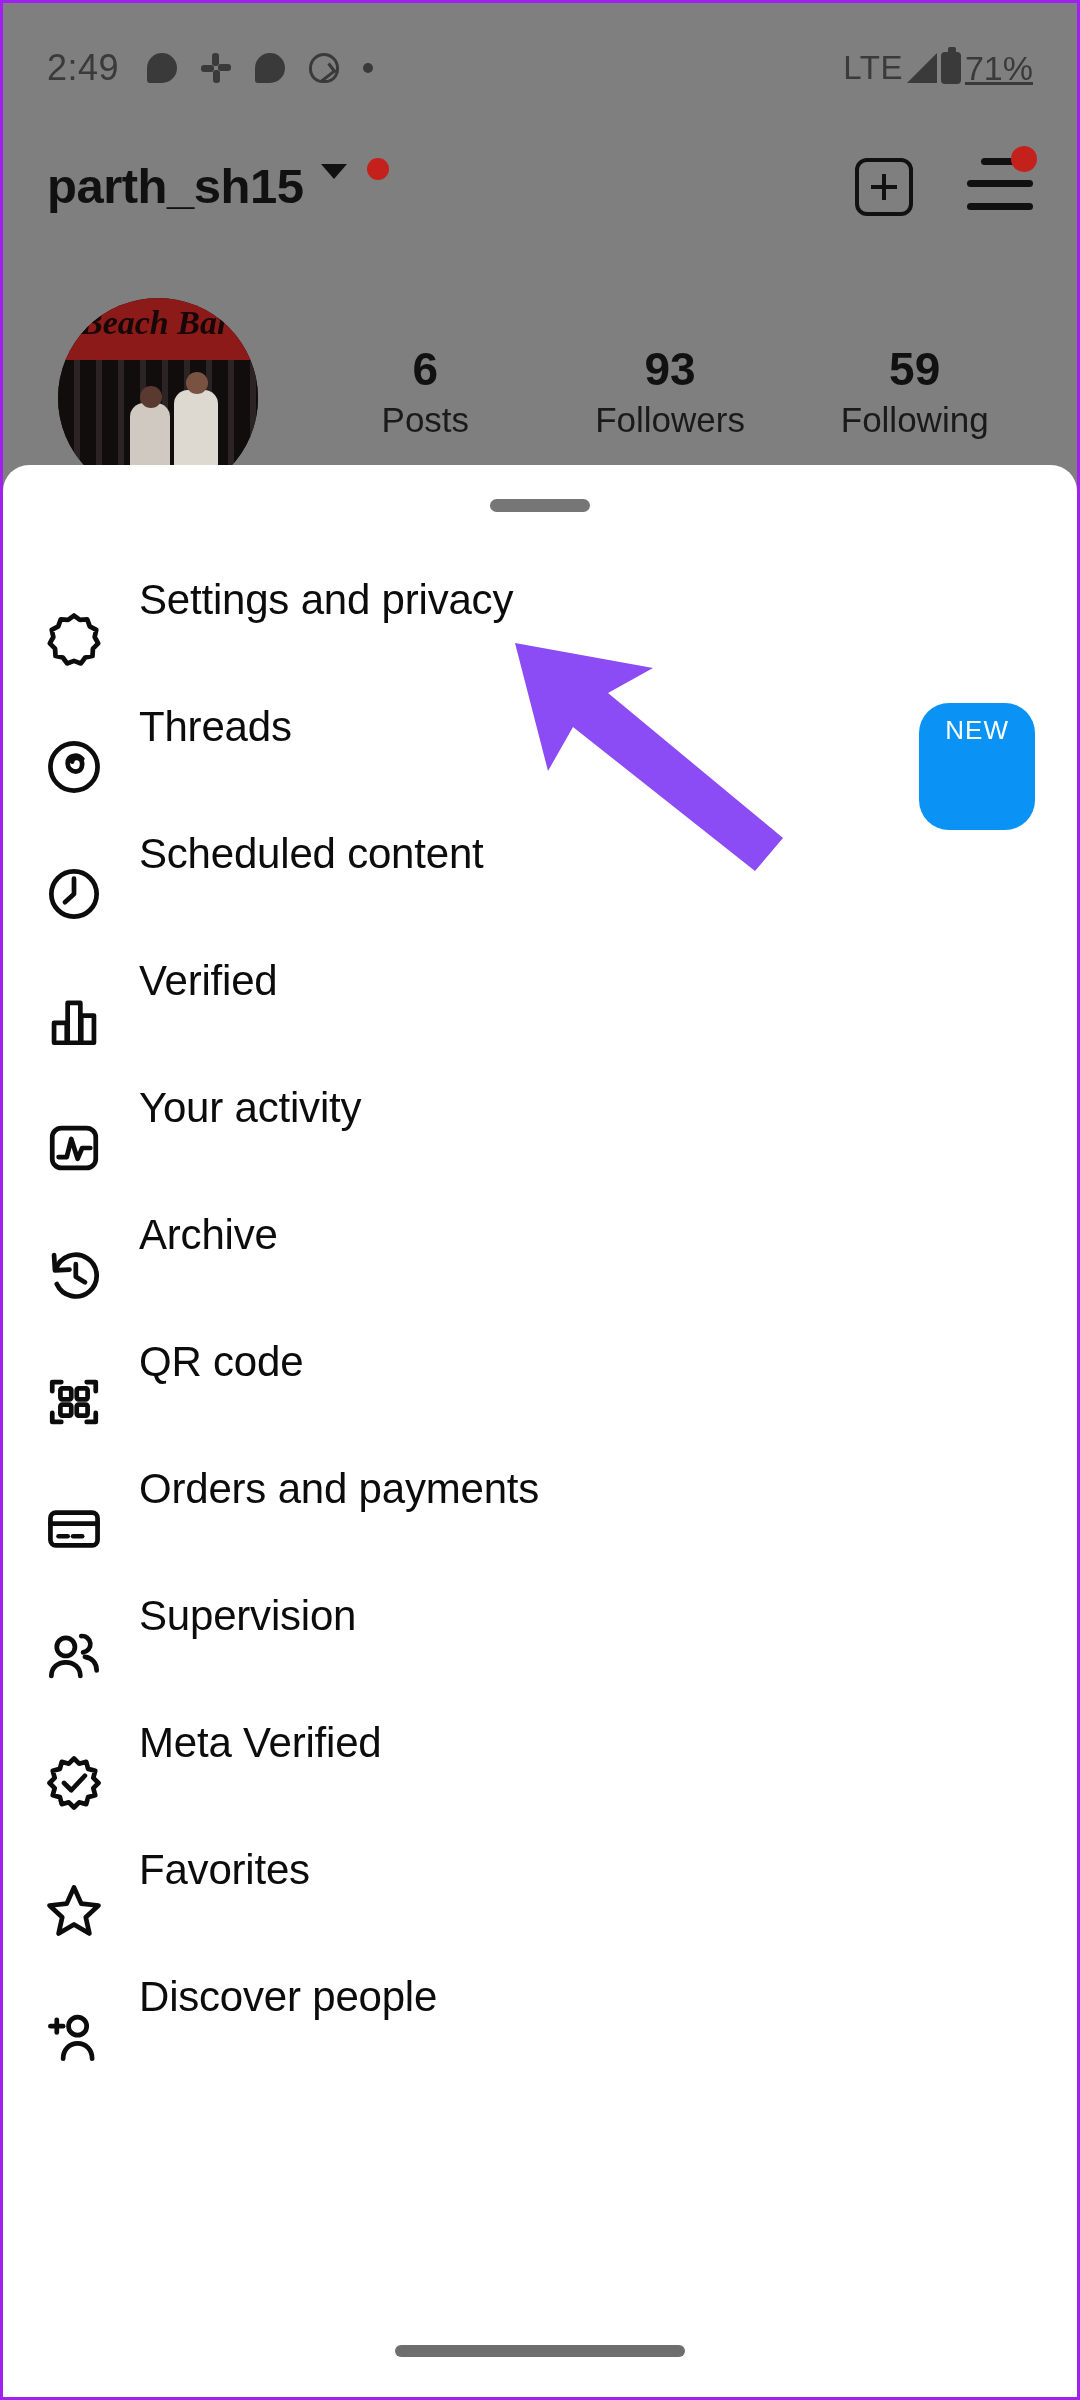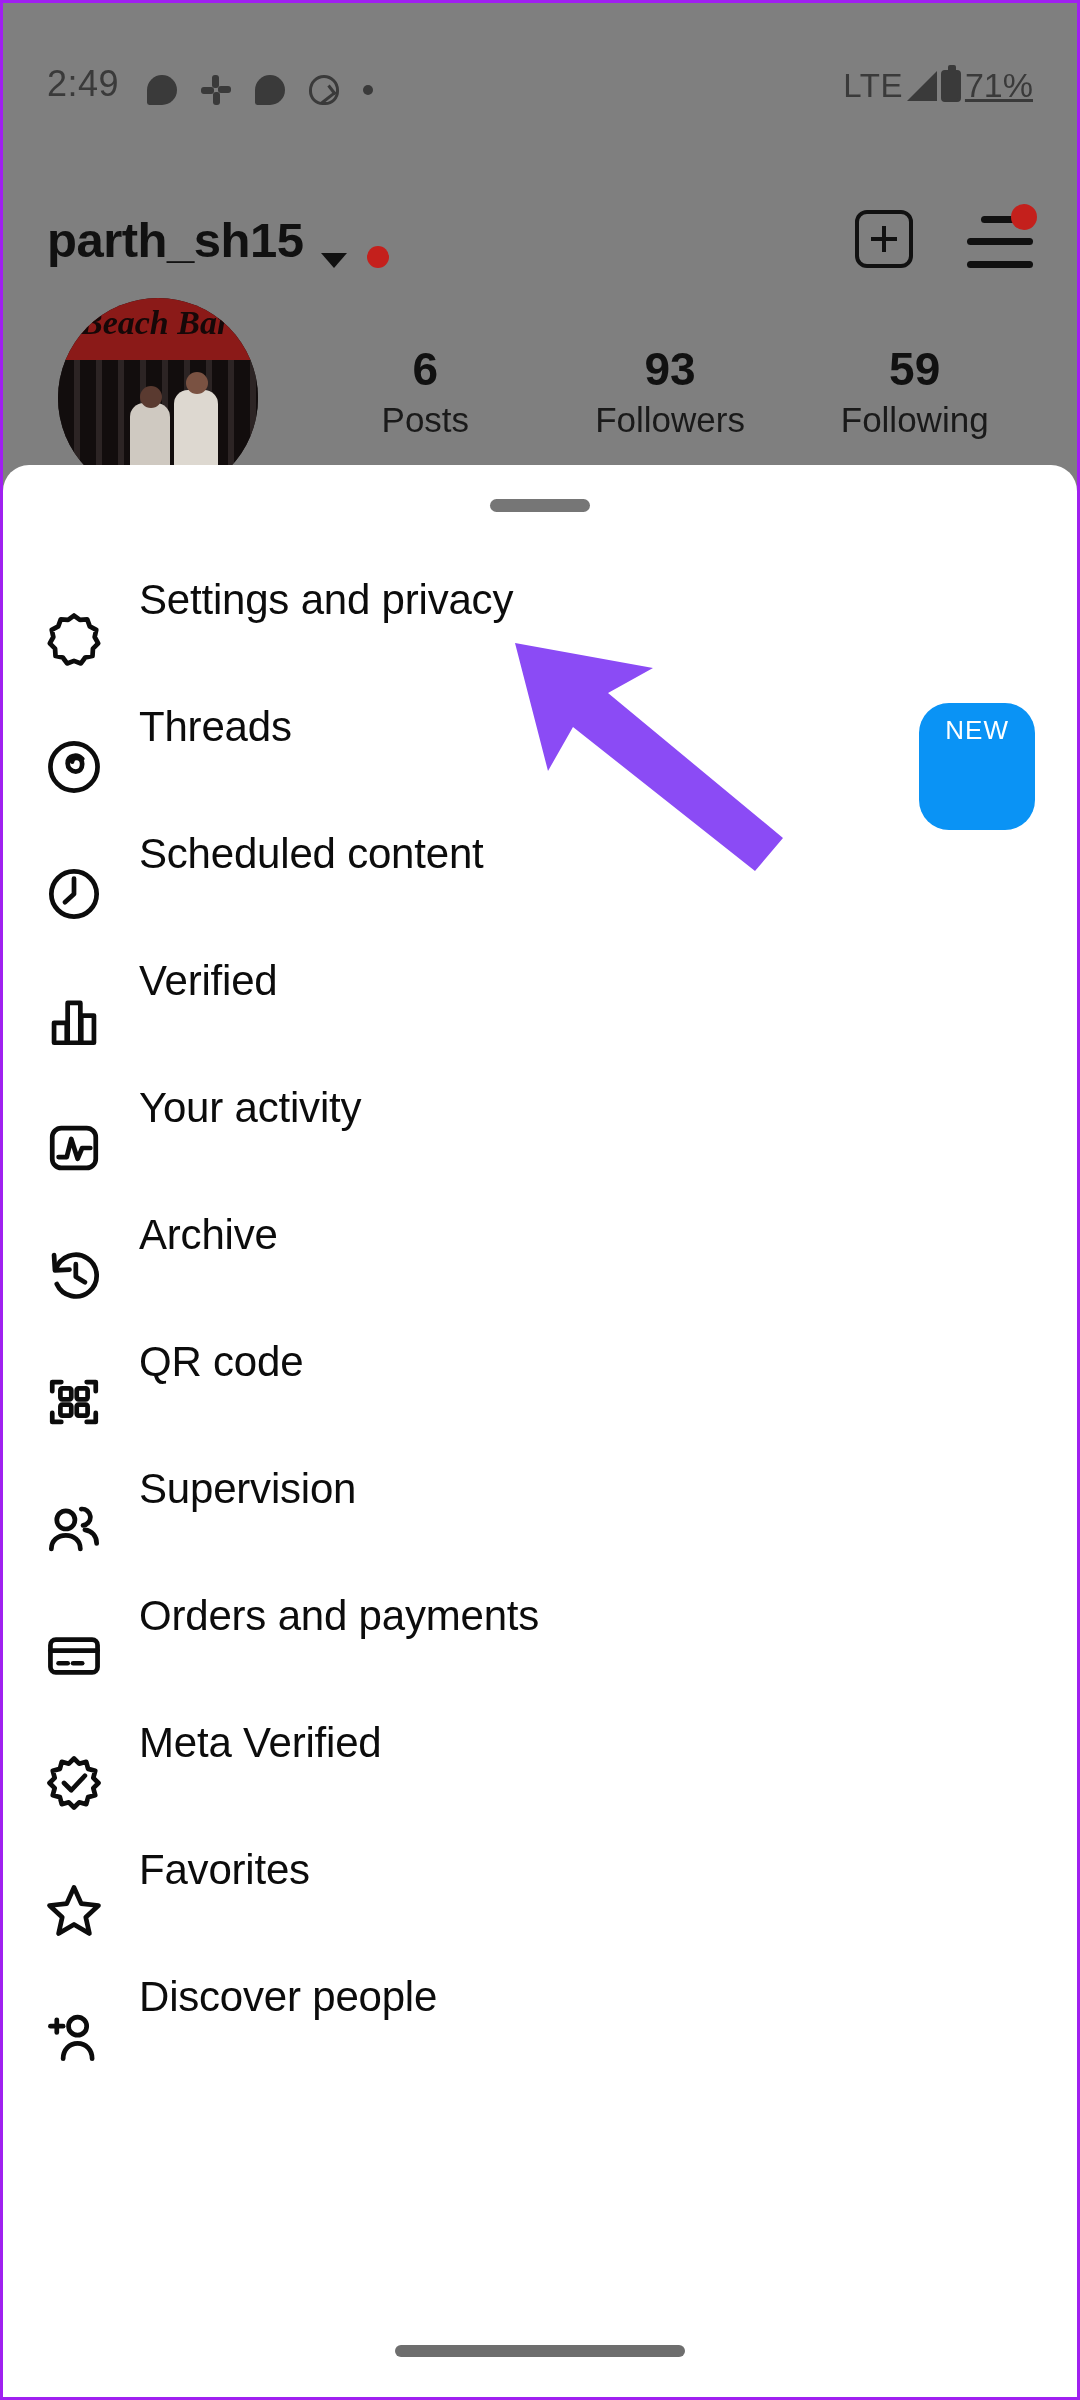--- a/index.html
+++ b/index.html
@@ -13,22 +13,22 @@
   }
 
   
   .backdrop {
     position:absolute; inset:0;
     background:#7f7f7f;
   }
 
   
   .statusbar {
-    position:absolute; top:48px; left:0; right:0; height:54px;
-    display:flex; align-items:flex-end;
+    position:absolute; top:38px; left:0; right:0; height:54px;
+    display:flex; align-items:center;
     padding:0 44px;
     color:#3a3a3a;
   }
   .sb-time { font-size:36px; font-weight:400; letter-spacing:.5px; }
   .sb-left-icons { display:flex; align-items:center; gap:24px; margin-left:28px; }
   .sb-spacer { flex:1; }
   .sb-right { display:flex; align-items:center; gap:4px; }
   .sb-lte { font-size:33px; letter-spacing:.5px; }
   .sb-pct { font-size:34px;text-decoration:underline; }
   .ic-bubble { width:30px; height:30px; background:#3a3a3a;
@@ -48,21 +48,21 @@
   .sb-signal { width:0; height:0; border-left:30px solid transparent;
     border-bottom:30px solid #3a3a3a; }
   .sb-batt { width:20px; height:32px; border:3px solid #3a3a3a; border-radius:4px;
     position:relative; background:#3a3a3a; }
   .sb-batt::before { content:""; position:absolute; top:-8px; left:4px;
     width:8px; height:5px; background:#3a3a3a; border-radius:2px 2px 0 0; }
 
   
   .prof-header {
     position:absolute; top:155px; left:0; right:0; height:110px;
-    display:flex; align-items:flex-end; padding:0 44px;
+    display:flex; align-items:flex-start; padding:0 44px;
   }
   .uname { font-size:49px; font-weight:700; color:#111; letter-spacing:-.5px; }
   .chev { width:0; height:0; border-left:13px solid transparent;
     border-right:13px solid transparent; border-top:15px solid #111;
     margin-left:18px; margin-top:6px; }
   .reddot { width:22px; height:22px; border-radius:50%; background:#c4201c; margin-left:20px; }
   .hdr-spacer { flex:1; }
   .plus-box { width:58px; height:58px; border:4px solid #111; border-radius:12px;
     position:relative; }
   .plus-box::before, .plus-box::after { content:""; position:absolute; background:#111; }
@@ -290,44 +290,44 @@
             <rect x="17" y="35" width="12" height="12" rx="2"></rect>
             <rect x="35" y="35" width="12" height="12" rx="2"></rect>
           </svg>
         </span>
         <span class="row-lbl">QR code</span>
         <span class="row-spacer"></span>
       </div>
       <div class="row">
         <span class="row-ic">
           <svg class="g" width="58" height="58" viewBox="0 0 64 64">
+            <rect x="6" y="14" width="52" height="36" rx="6"></rect>
+            <line x1="6" y1="26" x2="58" y2="26"></line>
+            <line x1="15" y1="40" x2="25" y2="40"></line>
+            <line x1="31" y1="40" x2="41" y2="40"></line>
+          </svg>
+        </span>
+        <span class="row-lbl">Orders and payments</span>
+        <span class="row-spacer"></span>
+      </div>
+      <div class="row">
+        <span class="row-ic">
+          <svg class="g" width="58" height="58" viewBox="0 0 64 64">
             <circle cx="23" cy="22" r="10"></circle>
             <path d="M7 54c0-9 7-15 16-15s16 6 16 15"></path>
             <path d="M40 10a9 9 0 0 1 2 18"></path>
             <path d="M44 33c8 1 13 7 13 15"></path>
           </svg>
         </span>
         <span class="row-lbl">Supervision</span>
         <span class="row-spacer"></span>
       </div>
       <div class="row">
         <span class="row-ic">
           <svg class="g" width="58" height="58" viewBox="0 0 64 64">
-            <rect x="6" y="14" width="52" height="36" rx="6"></rect>
-            <line x1="6" y1="26" x2="58" y2="26"></line>
-            <line x1="15" y1="40" x2="25" y2="40"></line>
-            <line x1="31" y1="40" x2="41" y2="40"></line>
-          </svg>
-        </span>
-        <span class="row-lbl">Orders and payments</span>
-        <span class="row-spacer"></span>
-      </div>
-      <div class="row">
-        <span class="row-ic">
-          <svg class="g" width="58" height="58" viewBox="0 0 64 64">
             <polygon points="32.0,5.0 37.7,10.7 45.5,8.6 47.6,16.4 55.4,18.5 53.3,26.3 59.0,32.0 53.3,37.7 55.4,45.5 47.6,47.6 45.5,55.4 37.7,53.3 32.0,59.0 26.3,53.3 18.5,55.4 16.4,47.6 8.6,45.5 10.7,37.7 5.0,32.0 10.7,26.3 8.6,18.5 16.4,16.4 18.5,8.6 26.3,10.7"></polygon>
             <polyline points="21,32 29,40 44,24"></polyline>
           </svg>
         </span>
         <span class="row-lbl">Meta Verified</span>
         <span class="row-spacer"></span>
       </div>
       <div class="row">
         <span class="row-ic">
           <svg class="g" width="58" height="58" viewBox="0 0 64 64">

